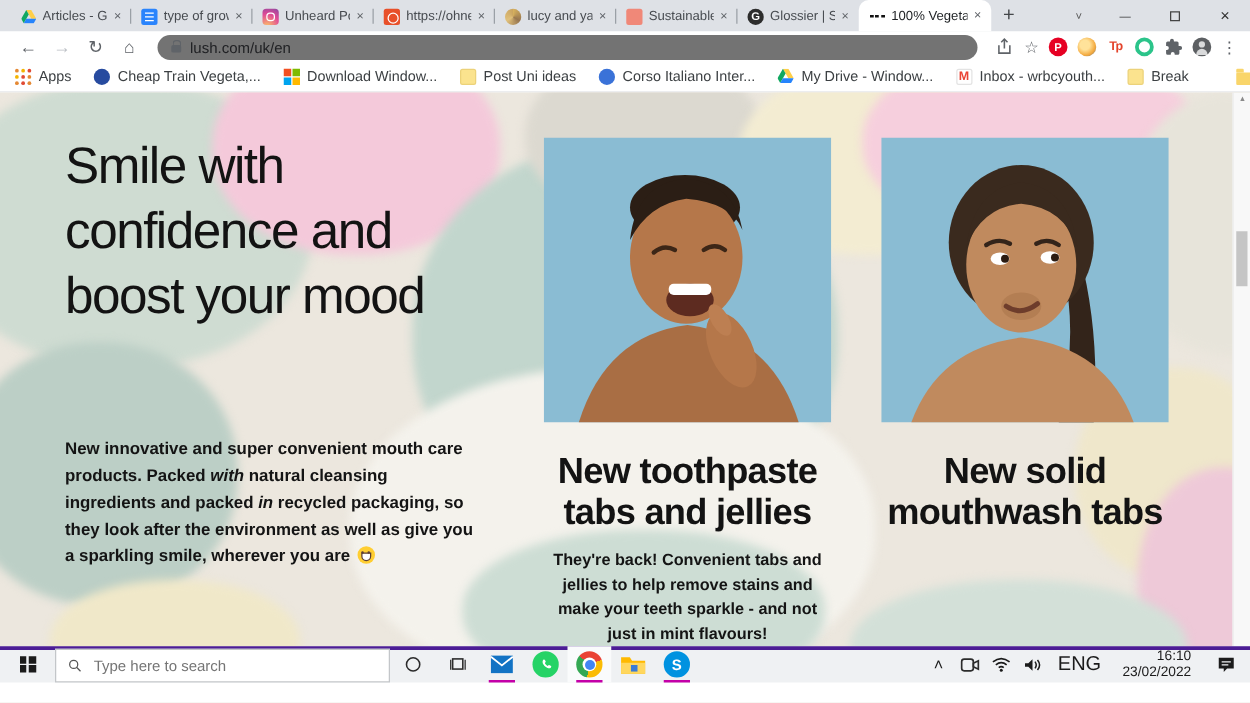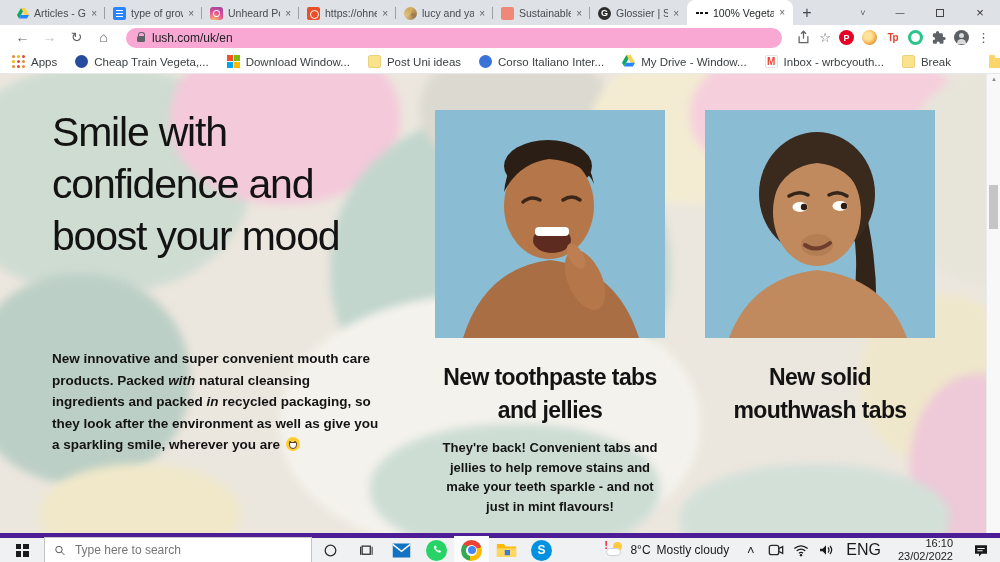--- a/index.html
+++ b/index.html
@@ -29,21 +29,21 @@
 .fv-lucy{background:conic-gradient(#d7b15e,#97764f,#e0c07b,#caa45f);border-radius:50%}
 .fv-sust{background:#f08878;border-radius:2px}
 .fv-gloss{background:#2d2d2d;border-radius:50%;color:#fff;font-size:9px;display:flex;align-items:center;justify-content:center}
 .fv-lush{background:transparent;display:flex;gap:1.5px;align-items:center;justify-content:center}
 .fv-lush i{width:3px;height:2px;background:#111;display:block}
 
 
 .toolbar{height:25px;background:#fff;display:flex;align-items:center;padding:0 10px;gap:2px}
 .navico{width:25px;text-align:center;font-size:14px;color:#5f6368;line-height:25px}
 .navico.fwd{color:#bdc1c6}
-.addr{flex:1;height:20px;background:#f9a8d4;border-radius:10px;display:flex;align-items:center;padding:0 11px;gap:7px;margin:0 8px}
+.addr{flex:1;height:20px;background:#737373;border-radius:10px;display:flex;align-items:center;padding:0 11px;gap:7px;margin:0 8px}
 .lock{width:8px;height:6px;background:#5f6368;border-radius:1.5px;position:relative;margin-top:3px;flex:none}
 .lock::before{content:"";position:absolute;left:1px;top:-4px;width:5px;height:5px;border:1.5px solid #5f6368;border-bottom:none;border-radius:3px 3px 0 0}
 .url{font-size:12px;color:#202124}
 .tb-right{display:flex;align-items:center;gap:8px;padding-left:4px}
 .tbico{font-size:13px;color:#5f6368}
 .ext{width:15px;height:15px;border-radius:50%;display:flex;align-items:center;justify-content:center;color:#fff;font-size:9px;font-weight:bold}
 .ext.pin{background:#e60023}
 .ext.orb{background:radial-gradient(circle at 40% 40%,#ffe29a 30%,#f3a83c 65%,#3d6fb4)}
 .ext.tp{background:transparent;color:#e4442c;font-size:10px;letter-spacing:-1px}
 .ext.grn{background:#fff;border:3px solid #2bc48a}
@@ -75,31 +75,31 @@
 .vsep{width:1px;height:14px;background:#d5d8da;margin:0 10px}
 
 
 .content{position:absolute;top:74px;left:0;right:0;bottom:29px;background:#ece7de;overflow:hidden}
 .blob{position:absolute;filter:blur(4px);border-radius:48%}
 .hero-title{position:absolute;left:52px;top:32px;width:352px;font-size:41px;line-height:52px;font-weight:400;color:#131313;letter-spacing:-1.2px}
 .hero-para{position:absolute;left:52px;top:274px;width:332px;font-size:13.5px;line-height:21.5px;font-weight:700;color:#141414}
 .col{position:absolute;top:36px;width:230px;text-align:center}
 .col.mid{left:435px}.col.rgt{left:705px}
 .photo{width:230px;height:228px;display:block}
-.col h2{margin-top:23px;font-size:23px;line-height:33px;font-weight:700;color:#131313;letter-spacing:-0.6px}
+.col h2{margin-top:23px;font-size:29px;line-height:33px;font-weight:700;color:#131313;letter-spacing:-0.6px}
 .col p{margin-top:11px;font-size:13px;line-height:19.5px;font-weight:700;color:#141414;padding:0 2px}
 .emoji{display:inline-block;width:14px;height:14px;background:#ffce31;border-radius:50%;position:relative;vertical-align:-2px;margin-left:2px}
 .emoji::before{content:"";position:absolute;left:3px;right:3px;bottom:2.5px;height:5px;background:#fff;border:1px solid #5d4037;border-radius:0 0 5px 5px}
 .emoji::after{content:"";position:absolute;top:4px;left:3.5px;width:2px;height:2px;border-radius:50%;background:#5d4037;box-shadow:5px 0 0 #5d4037}
 .sb{position:absolute;top:0;right:0;bottom:0;width:14px;background:#f8f8f8;border-left:1px solid #ebebeb}
 .sb-up{position:absolute;top:1px;left:0;width:14px;text-align:center;font-size:7px;color:#8a8a8a}
 .sb-thumb{position:absolute;top:111px;left:2px;right:2px;height:44px;background:#c5c5c5}
 
 
-.taskbar{position:absolute;bottom:0;left:0;right:0;height:29px;background:#eff1f3;display:flex;align-items:center;border-top:5px solid #4c1d95}
+.taskbar{position:absolute;bottom:16px;left:0;right:0;height:29px;background:#eff1f3;display:flex;align-items:flex-end;border-top:3px solid #4c1d95}
 .tbb{height:29px;display:flex;align-items:center;justify-content:center;position:relative;flex:none}
 .start{width:44px}
 .winlogo{width:13px;height:13px;display:grid;grid-template:1fr 1fr/1fr 1fr;gap:1.5px}
 .winlogo i{background:#1b1b1b}
 .searchbox{width:268px;height:27px;background:#fff;border:1px solid #c3c6c9;display:flex;align-items:center;padding:0 9px;gap:9px;flex:none}
 .searchbox input{border:none;outline:none;font-size:12px;color:#3b3b3b;width:100%;background:transparent;font-family:inherit}
 .cortana{width:36px}.taskview{width:36px}
 .appbtn{width:35px}
 .appbtn.active-app{background:#fafbfc}
 .runline{position:absolute;bottom:0;left:7px;right:7px;height:2px;background:#c400a8}
@@ -400,29 +400,20 @@
             <rect x="10" y="10" width="6" height="6" fill="#3a7bd5"></rect>
           </svg>
       </span>
     </div>
     <div class="tbb appbtn">
       <span class="appico ai-skype">S</span>
       <span class="runline"></span>
     </div>
 
     <div class="tray">
-      <div class="weather">
-        <span class="wicon">
-            <span class="wsun"></span>
-            <span class="wcloud"></span>
-            <span class="wex"></span>
-          </span>
-        <span>8°C</span>
-        <span>Mostly cloudy</span>
-      </div>
       <span class="trico" style="font-size:13px">˄</span>
       <span class="trico">
         <svg class="ic" width="16" height="14" viewBox="0 0 24 20" style="margin:0 auto">
             <rect x="2" y="3" width="14" height="14" rx="3" fill="none" stroke="#2b2b2b" stroke-width="2"></rect>
             <path d="M16 8l6-3v10l-6-3z" fill="none" stroke="#2b2b2b" stroke-width="2"></path>
           </svg>
       </span>
       <span class="trico">
         <svg class="ic" width="16" height="13" viewBox="0 0 24 18" style="margin:0 auto">
             <path d="M2 6 Q12 -2 22 6" fill="none" stroke="#1b1b1b" stroke-width="2"></path>

